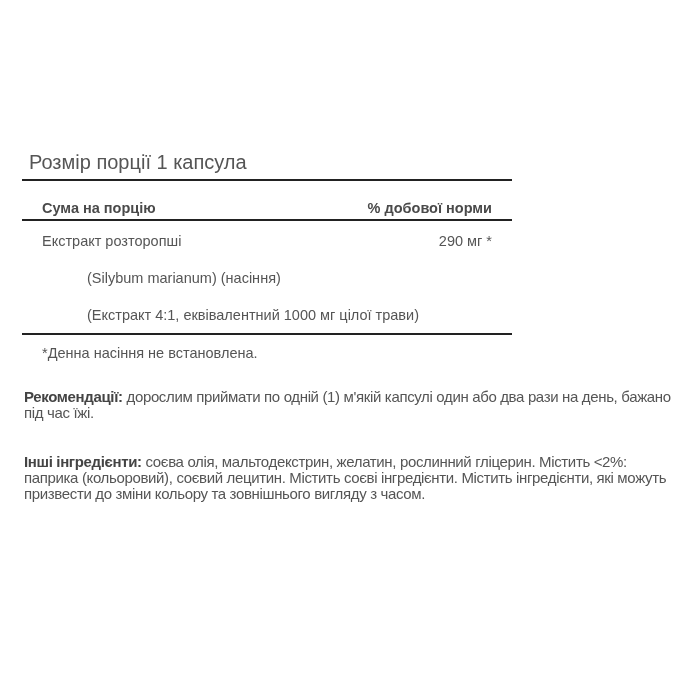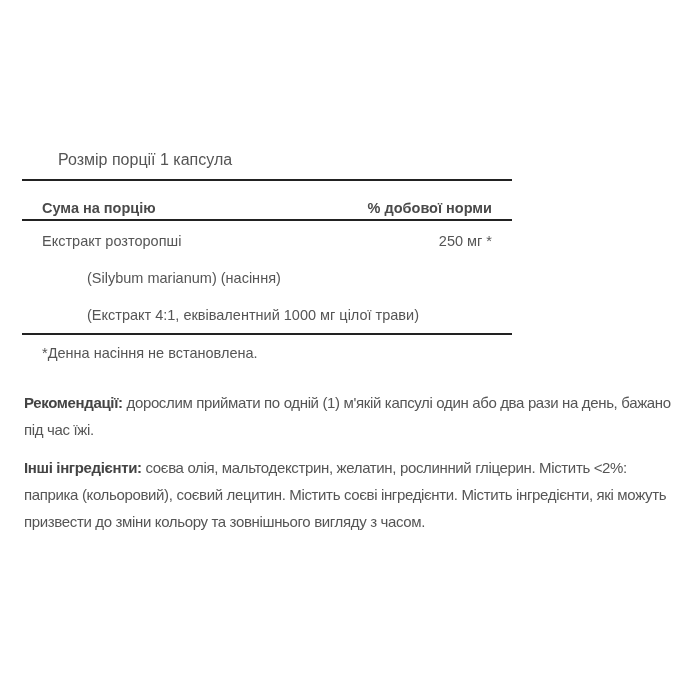--- a/index.html
+++ b/index.html
@@ -1,44 +1,44 @@
 <!DOCTYPE html>
 <html><head>
 <meta charset="utf-8">
 <style>
   html, body { margin: 0; padding: 0; background: #ffffff; }
   body { width: 700px; height: 700px; position: relative; overflow: hidden;
          font-family: "Liberation Sans", sans-serif; color: #555555; }
   .panel { position: absolute; left: 22px; top: 0; width: 490px; }
-  .serving { position: absolute; left: 36px; top: 151px; font-size: 16px; white-space: nowrap; }
+  .serving { position: absolute; left: 7px; top: 151px; font-size: 20px; white-space: nowrap; }
   .rule { position: absolute; left: 0; width: 490px; height: 2px; background: #222222; }
   .hdr { position: absolute; top: 200px; font-size: 14.5px; font-weight: bold; color: #4a4a4a; white-space: nowrap; }
   .hdr-left { left: 20px; }
   .hdr-right { right: 20px; }
   .row { position: absolute; font-size: 14.5px; white-space: nowrap; }
   .row-left { left: 20px; }
   .row-indent { left: 20px; margin-left: 45px; }
   .row-right { right: 20px; }
   .note { position: absolute; left: 20px; top: 345px; font-size: 14.5px; white-space: nowrap; }
-  .para { position: absolute; left: 24px; width: 660px; font-size: 15px; line-height: 27px;
+  .para { position: absolute; left: 24px; width: 660px; font-size: 15px; line-height: 16px;
           font-family: "Liberation Sans", sans-serif; letter-spacing: -0.35px; }
   .para b { color: #444444; }
 </style>
 </head>
 <body>
 
 <div class="panel">
   <div class="serving">Розмір порції 1 капсула</div>
   <div class="rule" style="top:179px"></div>
   <div class="hdr hdr-left">Сума на порцію</div>
   <div class="hdr hdr-right">% добової норми</div>
   <div class="rule" style="top:219px"></div>
 
   <div class="row row-left" style="top:233px">Екстракт розторопші</div>
-  <div class="row row-right" style="top:233px">250 мг *</div>
+  <div class="row row-right" style="top:233px">290 мг *</div>
   <div class="row row-indent" style="top:270px">(Silybum marianum) (насіння)</div>
   <div class="row row-indent" style="top:307px">(Екстракт 4:1, еквівалентний 1000 мг цілої трави)</div>
 
   <div class="rule" style="top:333px"></div>
   <div class="note">*Денна насіння не встановлена.</div>
 </div>
 
 <div class="para" style="top:389px">
   <b>Рекомендації:</b><span> дорослим приймати по одній (1) м'якій капсулі один або два рази на день, бажано під час їжі.</span>
 </div>

